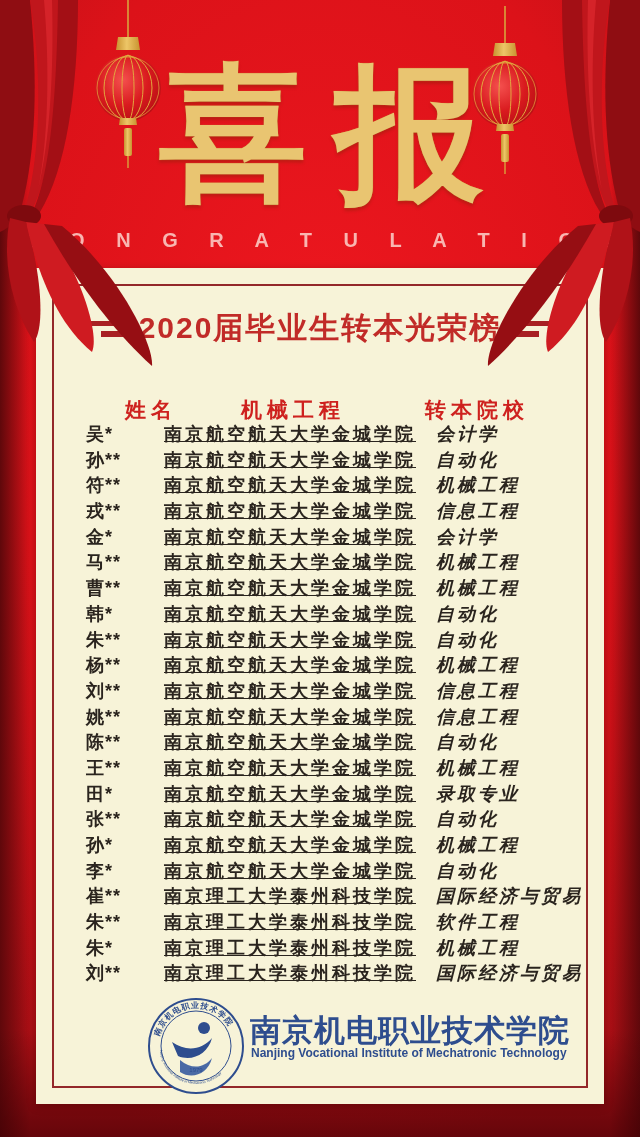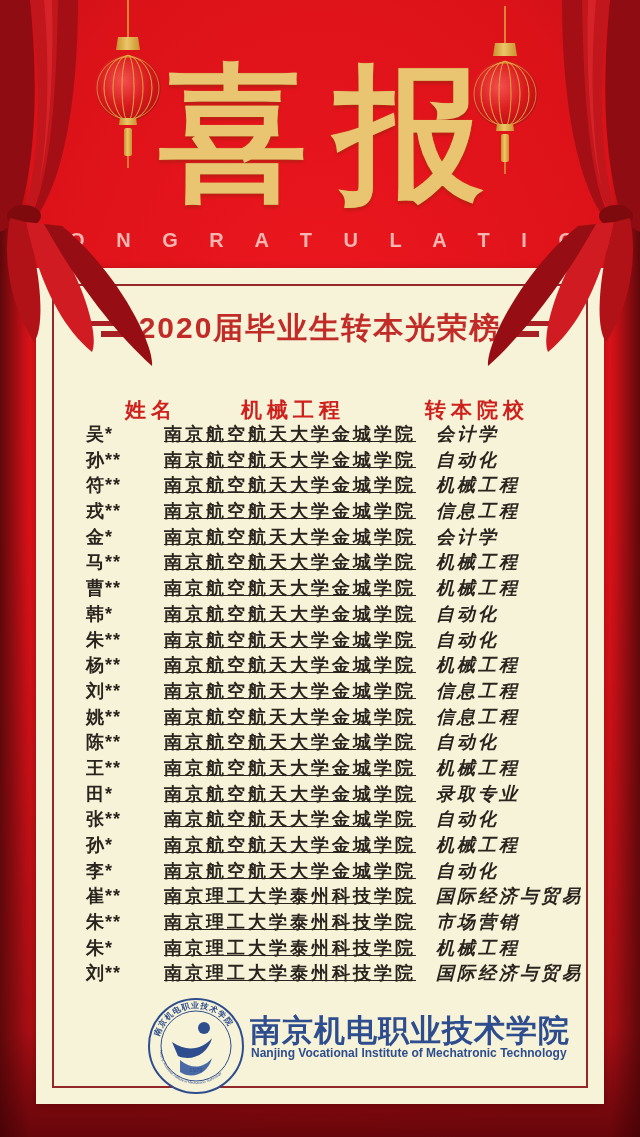--- a/index.html
+++ b/index.html
@@ -253,21 +253,21 @@
 
   <div class="trow">
     <span class="c-name">崔**</span>
     <span class="c-college">南京理工大学泰州科技学院</span>
     <span class="c-major">国际经济与贸易</span>
   </div>
 
   <div class="trow">
     <span class="c-name">朱**</span>
     <span class="c-college">南京理工大学泰州科技学院</span>
-    <span class="c-major">市场营销</span>
+    <span class="c-major">软件工程</span>
   </div>
 
   <div class="trow">
     <span class="c-name">朱*</span>
     <span class="c-college">南京理工大学泰州科技学院</span>
     <span class="c-major">机械工程</span>
   </div>
 
   <div class="trow">
     <span class="c-name">刘**</span>

